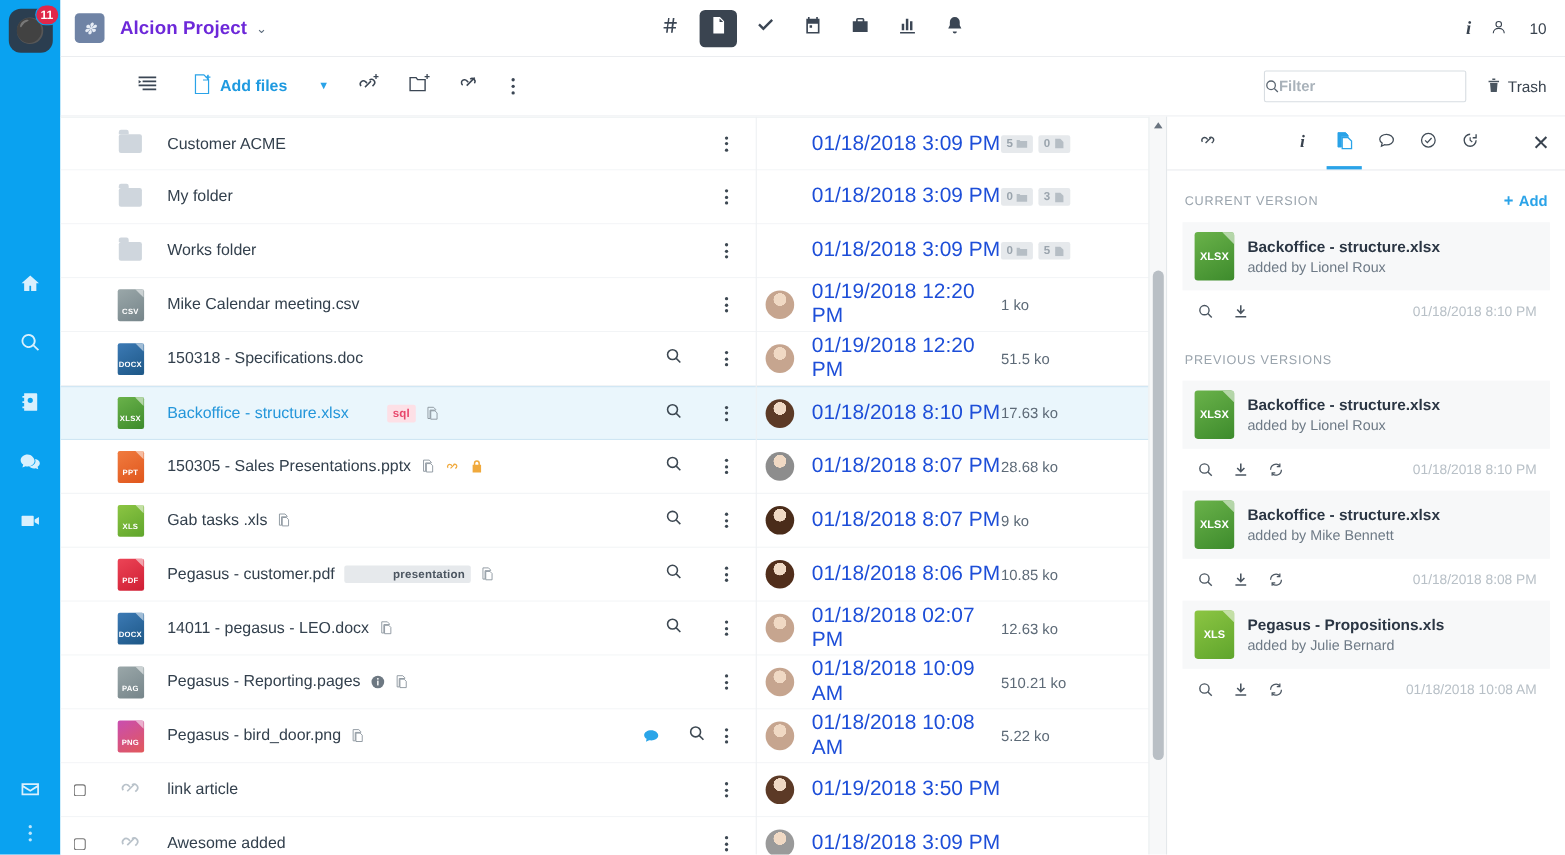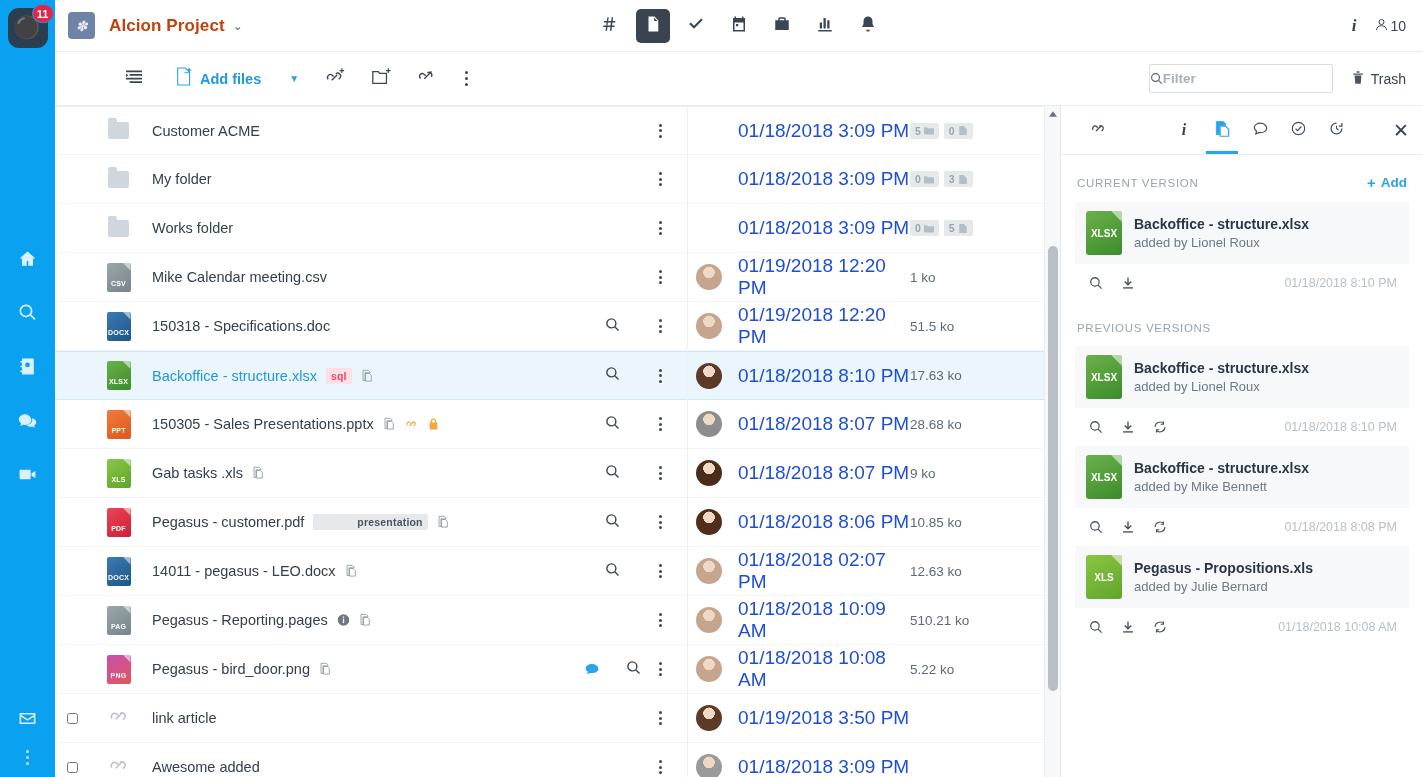--- a/index.html
+++ b/index.html
@@ -50,39 +50,39 @@
   .topbar {
     height: 52px; background: #fff; display: flex; align-items: center;
     border-bottom: 1px solid #e9ecef; position: relative; flex: 0 0 52px;
   }
   .proj-icon {
     width: 27px; height: 27px; border-radius: 4px; background: #6f83a5;
     margin-left: 13px; display: flex; align-items: center; justify-content: center;
     color: #e6ecf5; font-size: 14px; font-style: italic; cursor: pointer;
   }
   .proj-title {
-    margin-left: 14px; font-size: 17px; font-weight: bold; color: #c2410c;
+    margin-left: 14px; font-size: 17px; font-weight: bold; color: #6d28d9;
     cursor: pointer; letter-spacing: .1px;
   }
   .proj-caret { margin-left: 8px; color: #5b6b7c; font-size: 12px; cursor: pointer; }
 
   .topnav { position: absolute; left: 50%; transform: translateX(-50%);
     display: flex; align-items: center; gap: 9px; }
   .topnav-item {
     width: 34px; height: 34px; border-radius: 5px;
     display: flex; align-items: center; justify-content: center; cursor: pointer;
   }
   .topnav-item svg { width: 18px; height: 18px; fill: #3b4654; }
   .topnav-item.active { background: #3a4450; }
   .topnav-item.active svg { fill: #ffffff; }
 
   .topright { margin-left: auto; display: flex; align-items: center; gap: 18px; padding-right: 17px; }
   .info-i { font-family: "Liberation Serif", serif; font-weight: bold; font-style: italic;
     font-size: 17px; color: #39434f; cursor: pointer; }
-  .members { display: flex; align-items: center; gap: 1px; cursor: pointer; }
+  .members { display: flex; align-items: center; gap: 20px; cursor: pointer; }
   .members svg { width: 15px; height: 15px; fill: none; stroke: #39434f; stroke-width: 1.6; }
   .members span { font-size: 14px; color: #39434f; }
 
   
   .toolbar {
     height: 54px; background: #fff; display: flex; align-items: center;
     border-bottom: 1px solid #e9ecef; position: relative; flex: 0 0 54px;
   }
   .tb-btn { display: flex; align-items: center; justify-content: center; cursor: pointer; }
   .tb-list { margin-left: 70px; }
@@ -156,21 +156,21 @@
   .ft::after {
     content:''; position:absolute; top:0; right:0; width:8px; height:8px;
     background: rgba(255,255,255,.55);
     clip-path: polygon(0 0, 100% 100%, 100% 0);
   }
 
   .tag {
     font-size: 10.5px; font-weight: bold; padding: 2px 5px; border-radius: 2px;
     letter-spacing: .2px; white-space: nowrap;
   }
-  .tag.sql { background: #fde0e6; color: #e8476c; }
+  .tag.sql { background: #fde0e6; color: #e8476c; margin-left: 26px; }
   .tag.gray { background: #e6e9ec; color: #4b5560; padding-left: 44px; }
 
   .mini { display: inline-flex; align-items: center; }
   .mini svg { width: 13px; height: 14px; }
   .copy-ico svg { fill: none; stroke: #8a949d; stroke-width: 1.3; }
   .link-chain svg { fill: none; stroke: #f0a93c; stroke-width: 1.7; }
   .lock-ico svg { fill: #f0a93c; }
   .info-ico svg { fill: #6d7882; }
   .chat-ico svg { fill: #2ba5e8; width: 16px; height: 15px; }
 

